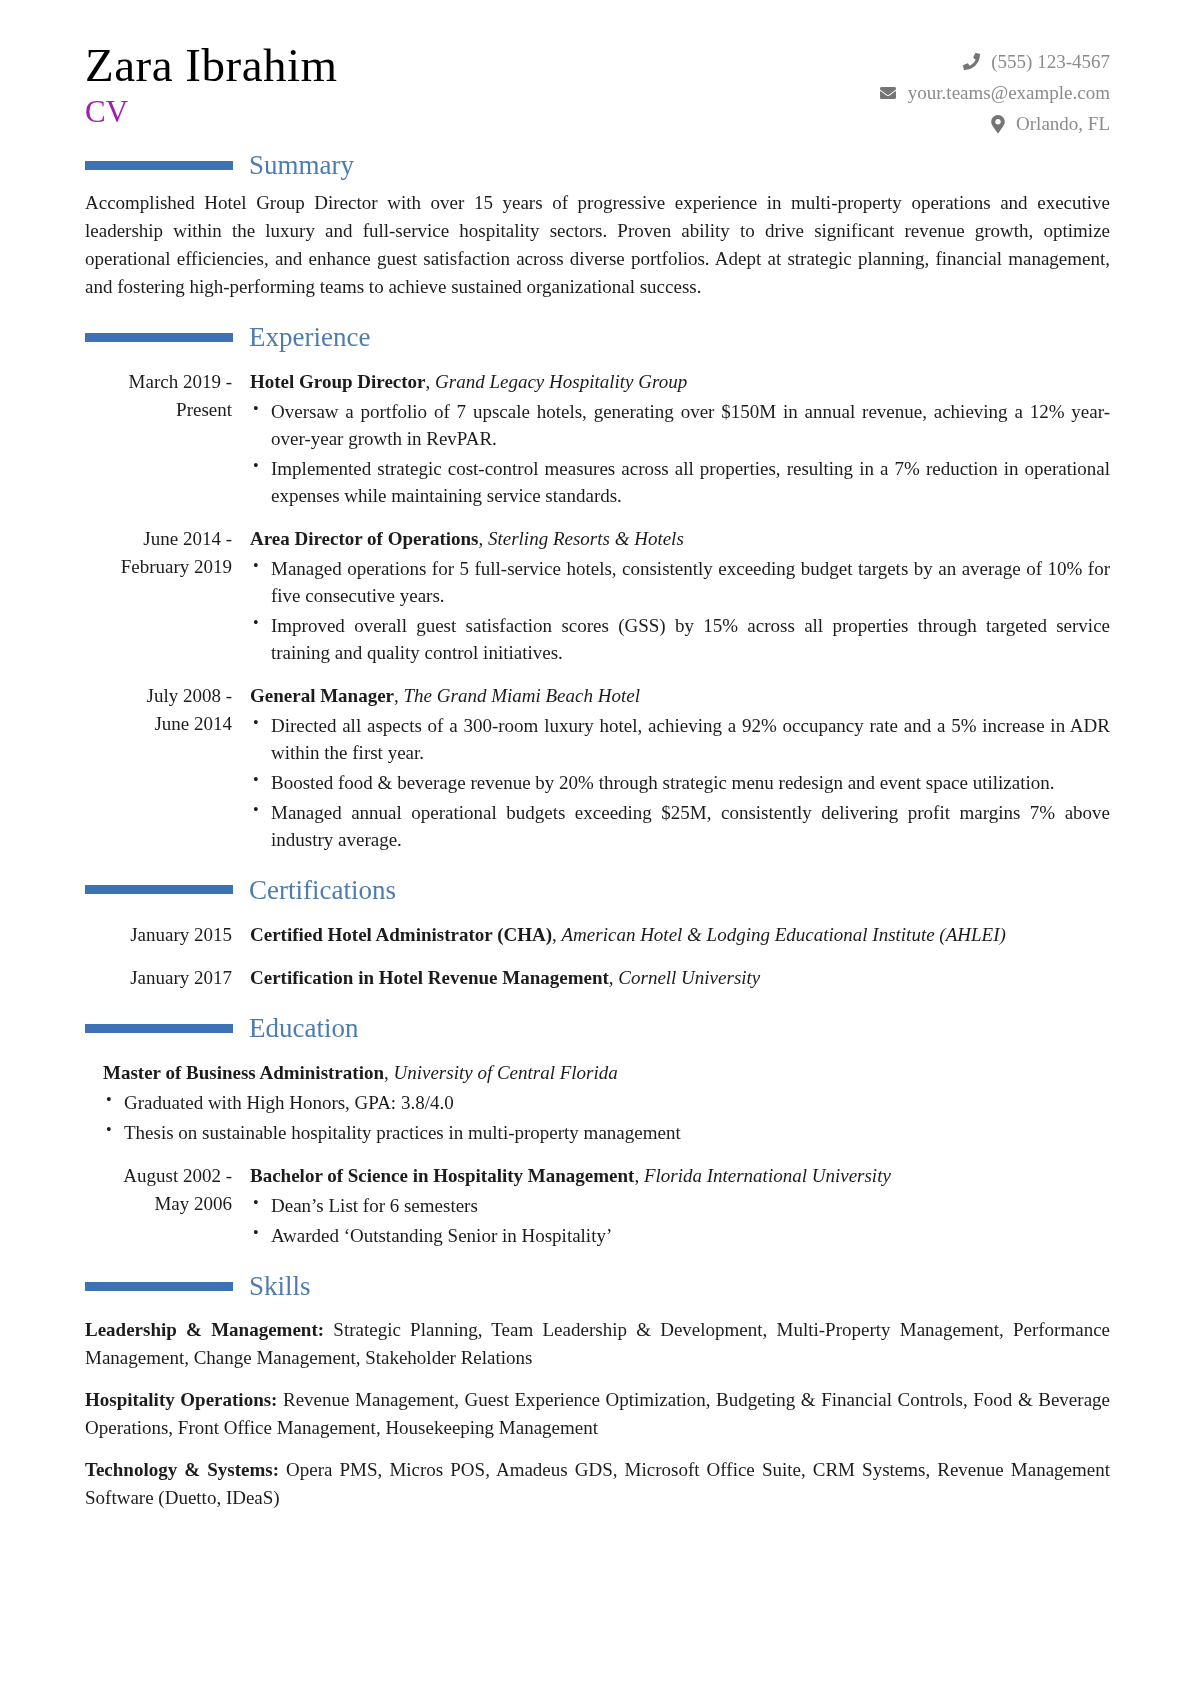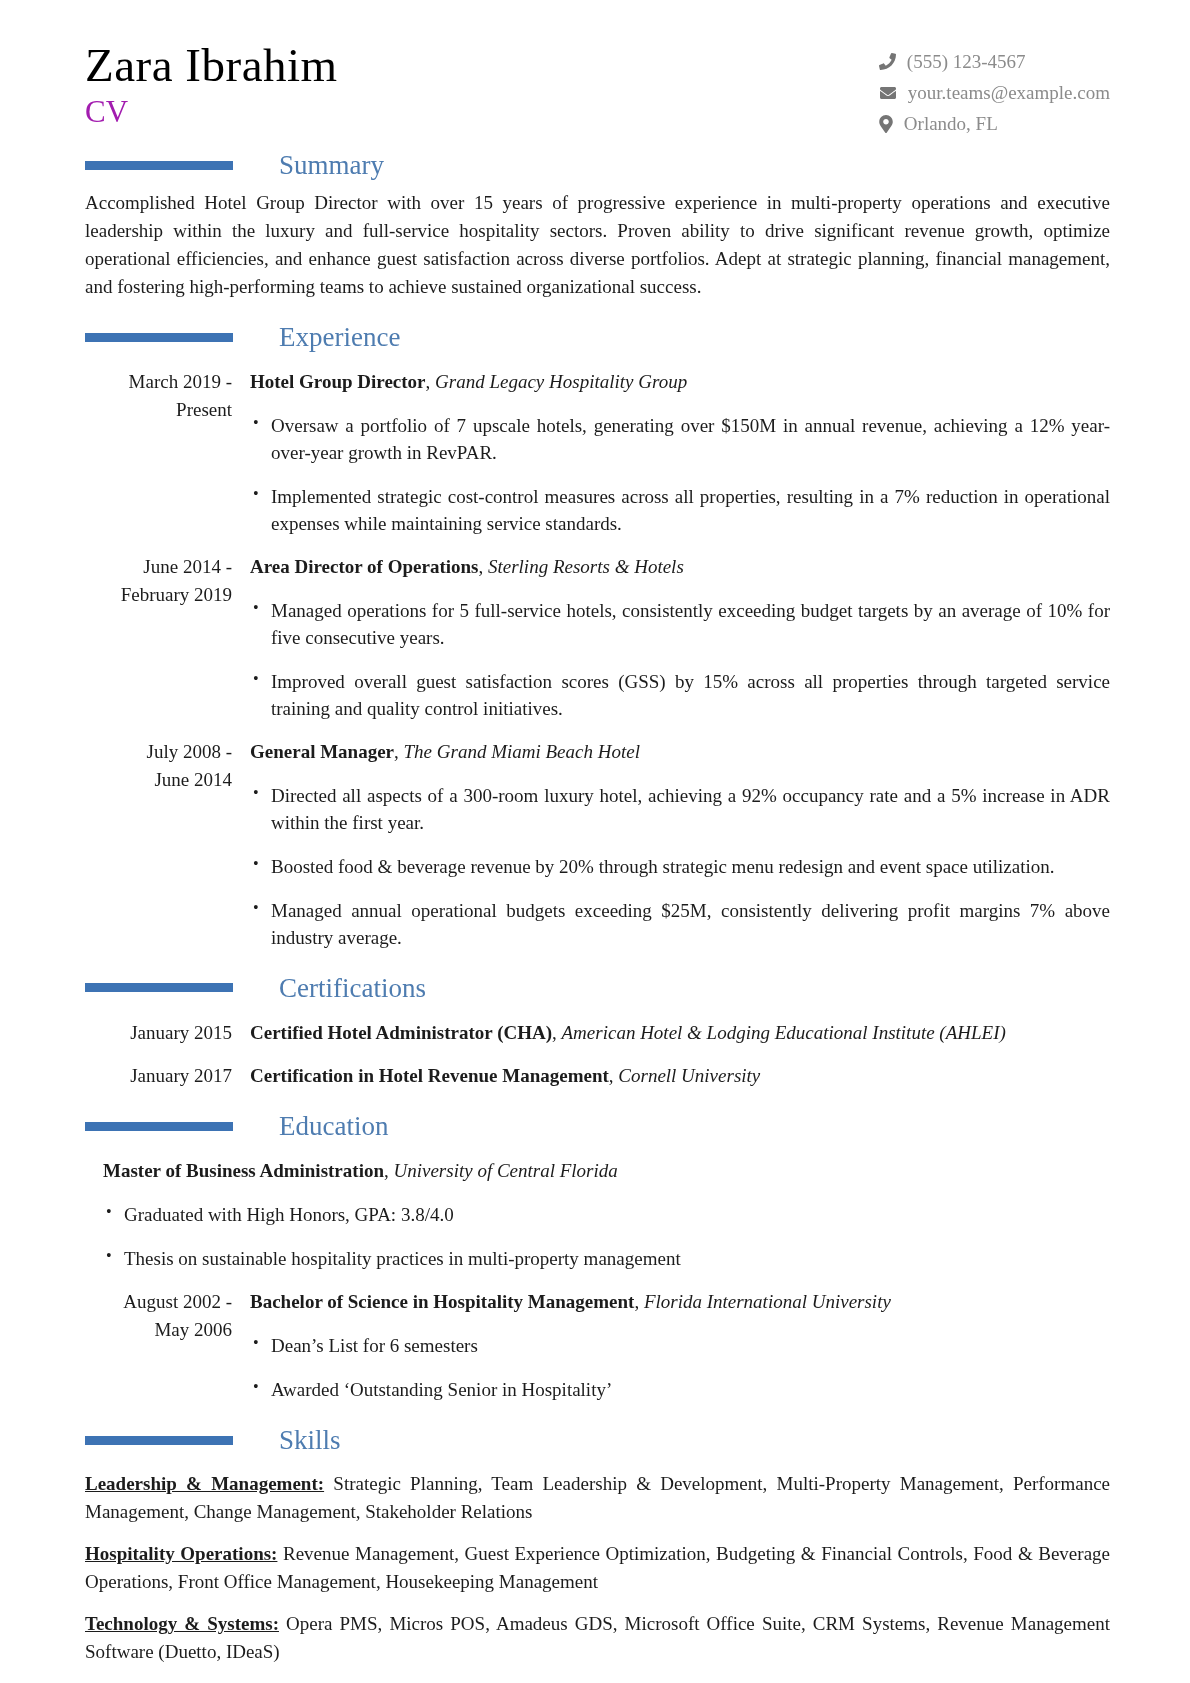--- a/index.html
+++ b/index.html
@@ -39,36 +39,36 @@
   .contact{
     position:absolute;
     top:46px;
     right:80px;
     text-align:right;
     color:var(--muted);
     font-size:19px;
   }
   .contact-line{
     display:flex;
+    justify-content:flex-end;
     align-items:center;
     gap:11px;
     line-height:31px;
   }
   .contact-line .icn{
     display:inline-flex;
     align-items:center;
     color:var(--icon);
   }
   .contact-line svg{display:block;fill:currentColor;}
   
   .section-heading{
     display:flex;
     align-items:center;
     margin:20px 0 8px;
-    gap:30px;
   }
   .section-bar{
     width:148px;
     height:9px;
     background:var(--accent-bar);
     flex-shrink:0;
   }
   .section-title{
     margin-left:16px;
     font-size:27px;
@@ -110,39 +110,39 @@
   .role{font-weight:700;}
   .org{font-style:italic;}
   ul.bullets{
     list-style:none;
     margin-top:1px;
   }
   ul.bullets li{
     position:relative;
     padding-left:21px;
     line-height:1.42;
-    margin-top:17px;
+    margin-top:3px;
     text-align:justify;
     hyphens:auto;
   }
   ul.bullets li::before{
     content:"\2022";
     position:absolute;
     left:3px;
     top:-1px;
     font-size:0.85em;
   }
   
   .skill-group{
     margin-top:14px;
     line-height:1.47;
     text-align:justify;
     hyphens:auto;
   }
-  .skill-label{font-weight:700;text-decoration:underline;}
+  .skill-label{font-weight:700;}
 </style>
 </head>
 <body>
 
 <div class="page">
 
   <header>
     <h1 class="name">Zara Ibrahim</h1>
     <div class="subtitle">CV</div>
 

